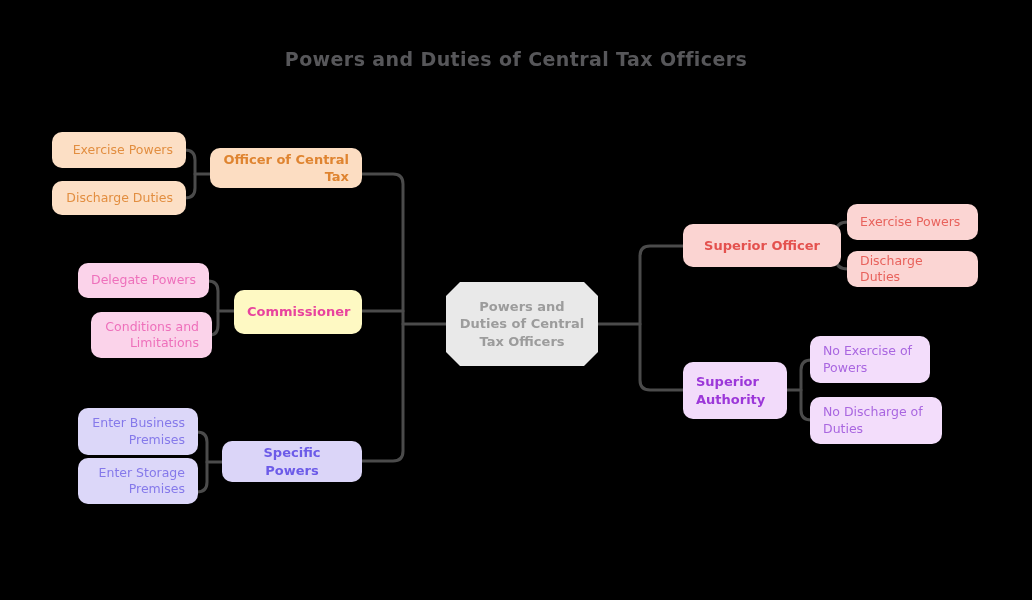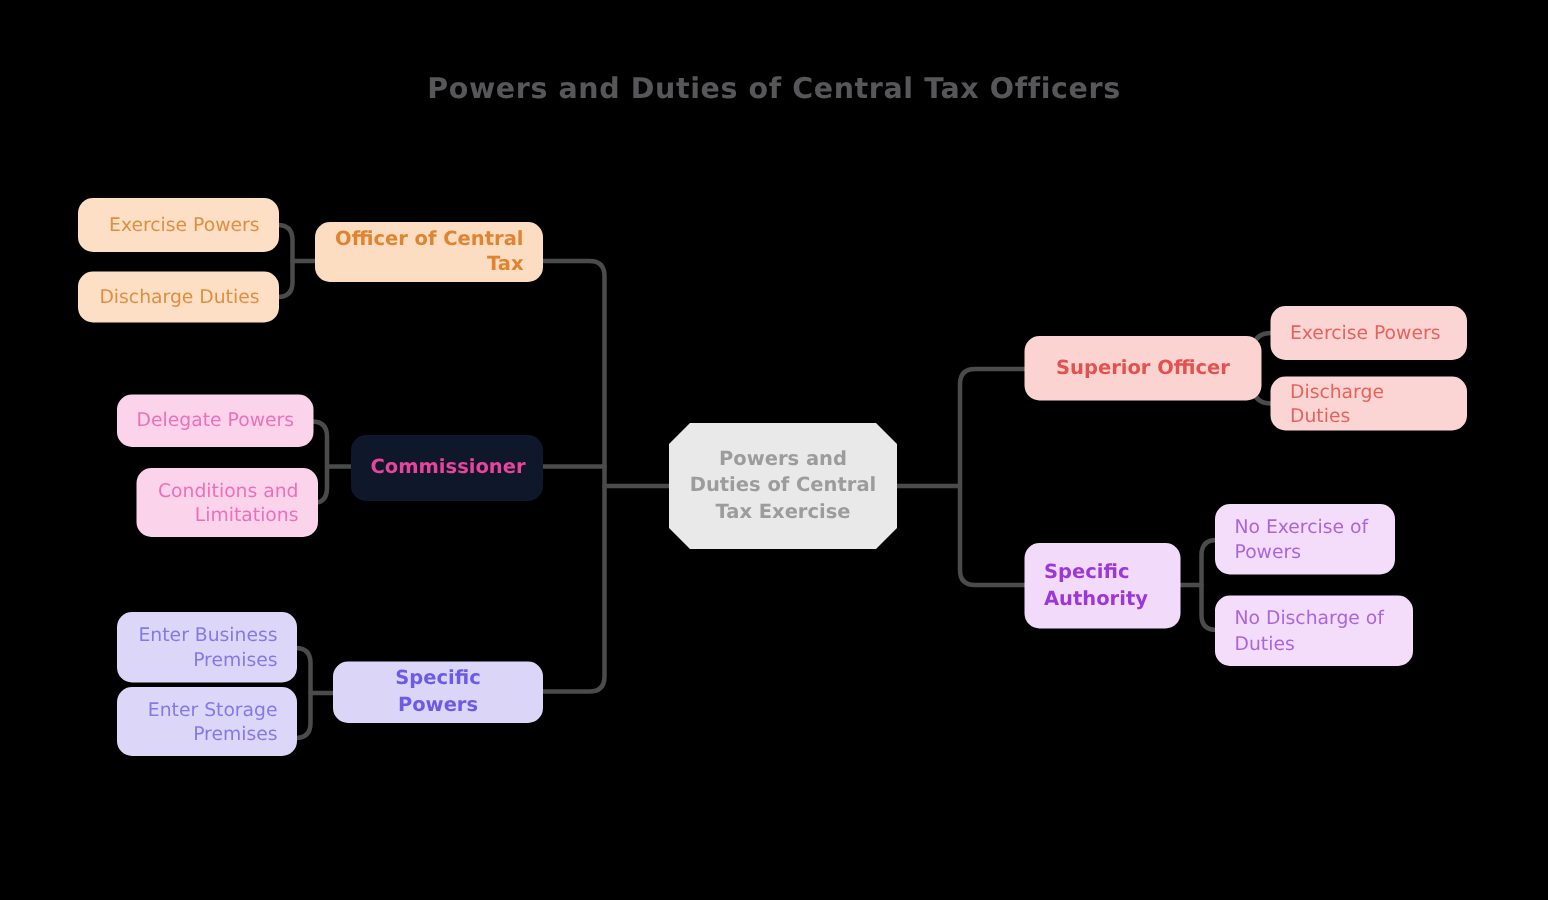--- a/index.html
+++ b/index.html
@@ -57,21 +57,21 @@
     font-size: 13px;
   }
   .align-right  { text-align: right; }
   .align-left   { text-align: left; }
   .align-center { text-align: center; }
 
   
   .peach-child   { background: #FCDFC5; color: #E28E40; }
   .peach-parent  { background: #FCDDC2; color: #DF8430; }
   .pink-child    { background: #FBD3EA; color: #EE70BB; }
-  .pink-parent   { background: #0f172a; color: #E8449E; }
+  .pink-parent   { background: #fef9c3; color: #E8449E; }
   .lav-child     { background: #DCD7F9; color: #8579EA; }
   .lav-parent    { background: #DBD5F8; color: #6C5BE8; }
   .salmon-child  { background: #FBD5D3; color: #E8625C; }
   .salmon-parent { background: #FBD4D2; color: #E4514E; }
   .violet-child  { background: #F3DDFB; color: #A966E0; }
   .violet-parent { background: #F2DBFA; color: #9C37D9; }
 
   .root-node {
     background: #E9E9E9;
     color: #9C9C9C;
@@ -132,29 +132,29 @@
   <div class="node lav-child align-right" style="left:78px; top:408px; width:120px; height:47px;">Enter Business
 Premises</div>
 
   <div class="node lav-child align-right" style="left:78px; top:458px; width:120px; height:46px;">Enter Storage
 Premises</div>
 
   <div class="node parent lav-parent align-center" style="left:222px; top:441px; width:140px; height:41px;">Specific Powers</div>
 
   <div class="node root-node align-center" style="left:446px; top:282px; width:152px; height:84px;">Powers and
 Duties of Central
-Tax Exercise</div>
+Tax Officers</div>
 
   <div class="node parent salmon-parent align-center" style="left:683px; top:224px; width:158px; height:43px;">Superior Officer</div>
 
   <div class="node salmon-child align-left" style="left:847px; top:204px; width:131px; height:36px;">Exercise Powers</div>
 
   <div class="node salmon-child align-left" style="left:847px; top:251px; width:131px; height:36px;">Discharge Duties</div>
 
-  <div class="node parent violet-parent align-left" style="left:683px; top:362px; width:104px; height:57px;">Specific
+  <div class="node parent violet-parent align-left" style="left:683px; top:362px; width:104px; height:57px;">Superior
 Authority</div>
 
   <div class="node violet-child align-left" style="left:810px; top:336px; width:120px; height:47px;">No Exercise of
 Powers</div>
 
   <div class="node violet-child align-left" style="left:810px; top:397px; width:132px; height:47px;">No Discharge of
 Duties</div>
 
 </div>
 

